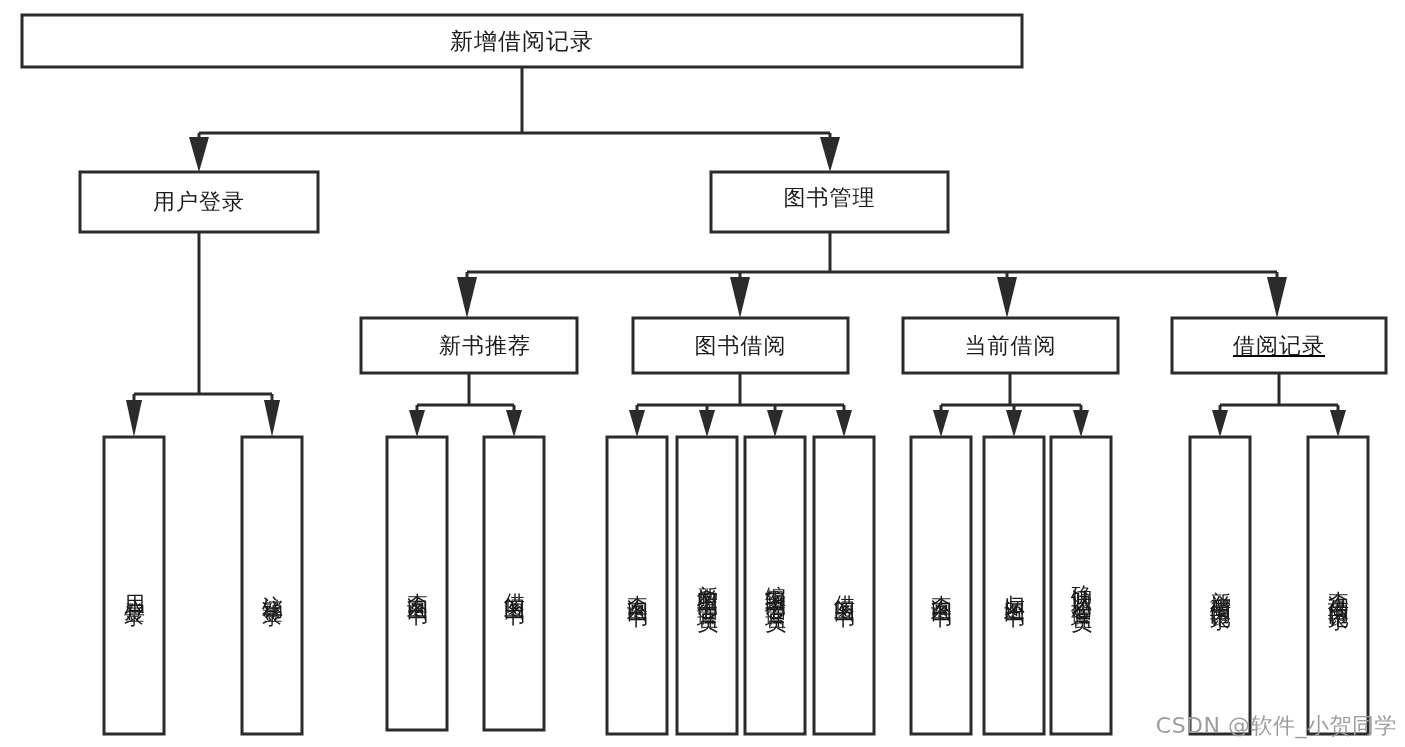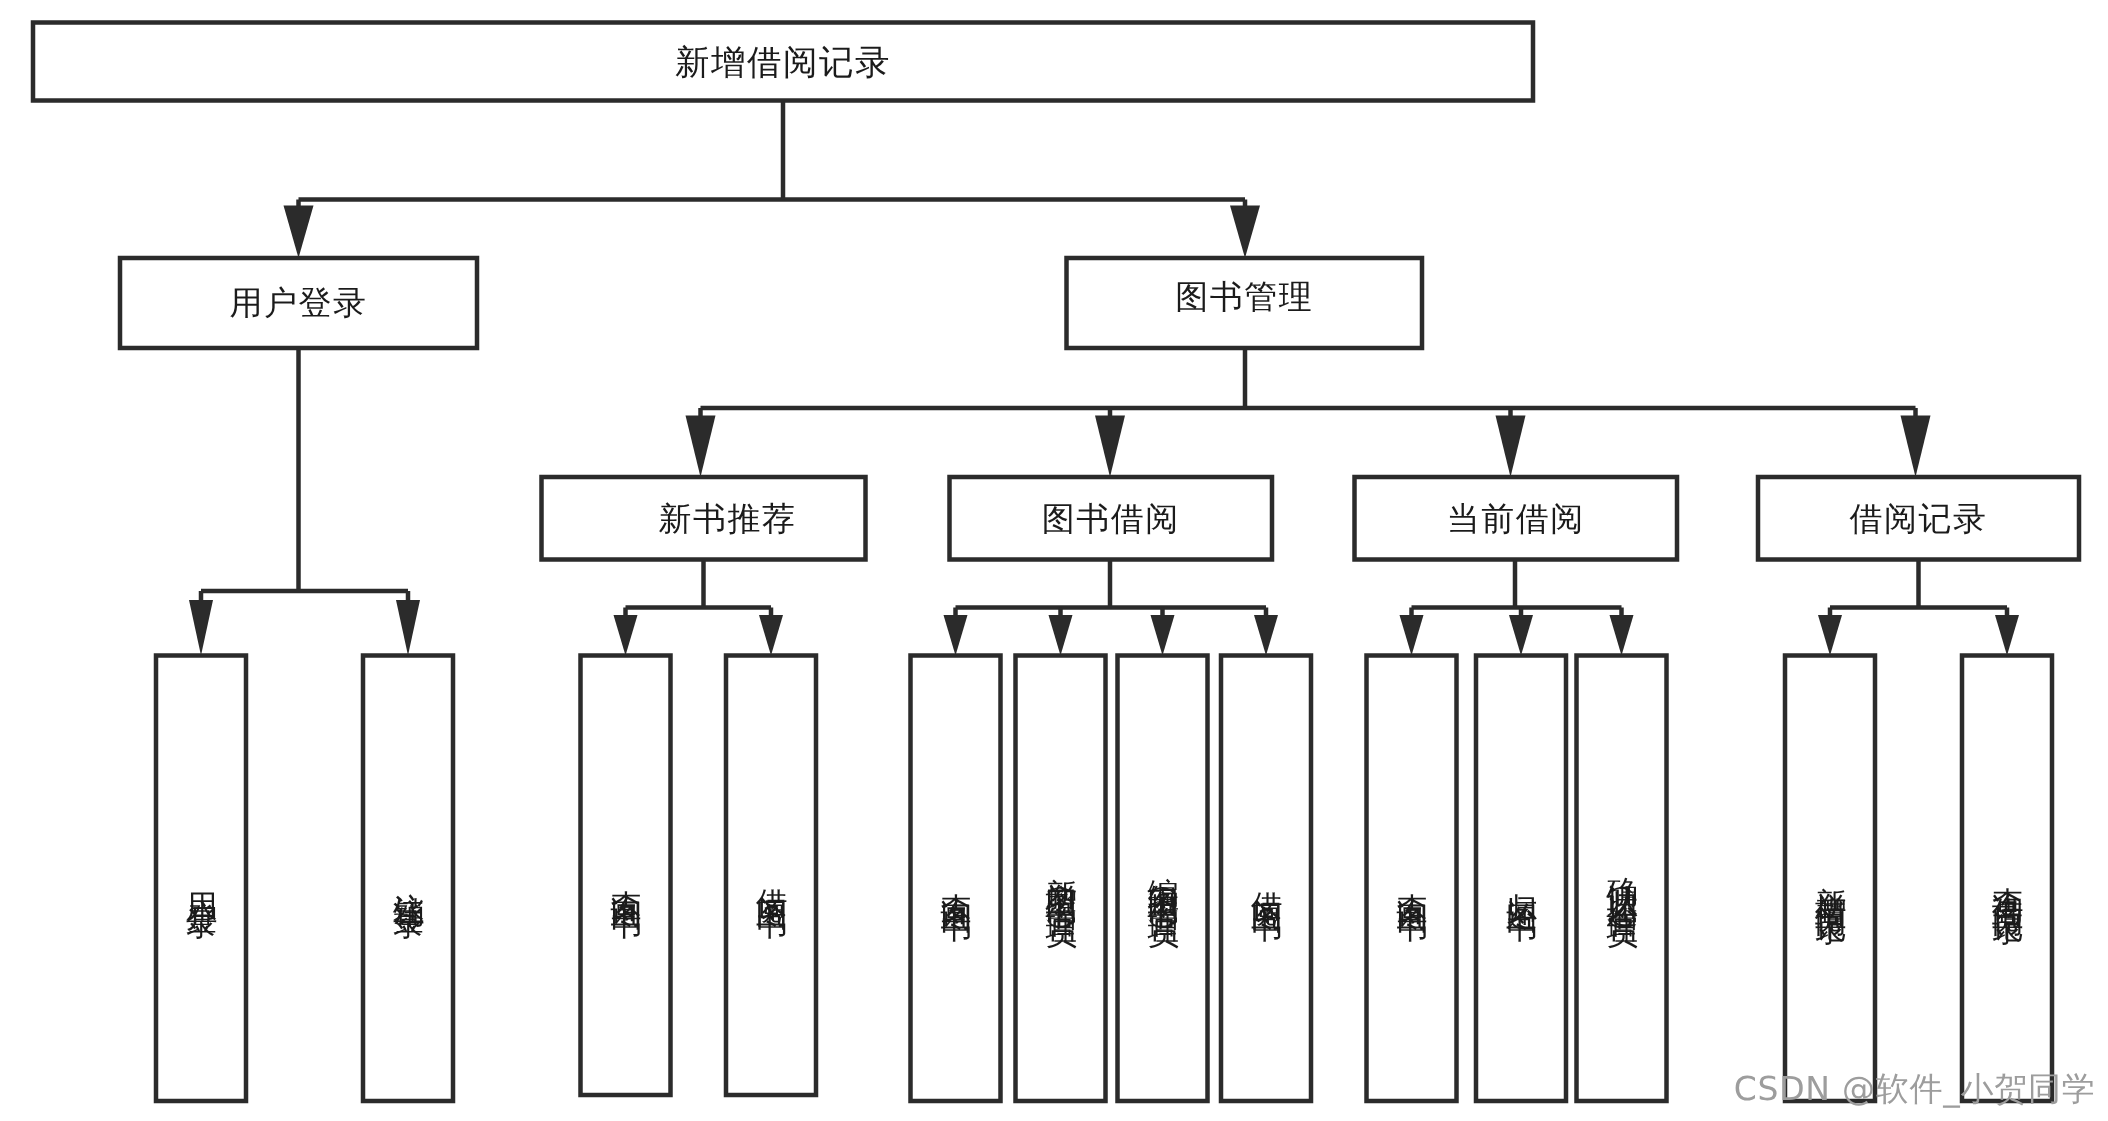--- a/index.html
+++ b/index.html
@@ -219,21 +219,21 @@
   </div>
 
   <div class="hlabel-wrap" style="left:903px; top:318px; width:215px; height:55px;">
     <span class="hlabel-text">当前借阅</span>
   </div>
 
   <div class="hlabel-wrap" style="left:633px; top:318px; width:215px; height:55px;">
     <span class="hlabel-text">图书借阅</span>
   </div>
 
-  <div class="hlabel-wrap" style="left:1172px; top:318px; width:214px; height:55px;">
+  <div class="hlabel-wrap" style="left:1172px; top:318px; width:214px; height:55px;text-decoration:underline;">
     <span class="hlabel-text">借阅记录</span>
   </div>
 
   <div class="vlabel-wrap" style="left:104px; top:437px; width:60px; height:297px;">
     <span class="vlabel-text">用户登录</span>
   </div>
 
   <div class="vlabel-wrap" style="left:242px; top:437px; width:60px; height:297px;">
     <span class="vlabel-text">注销登录</span>
   </div>

